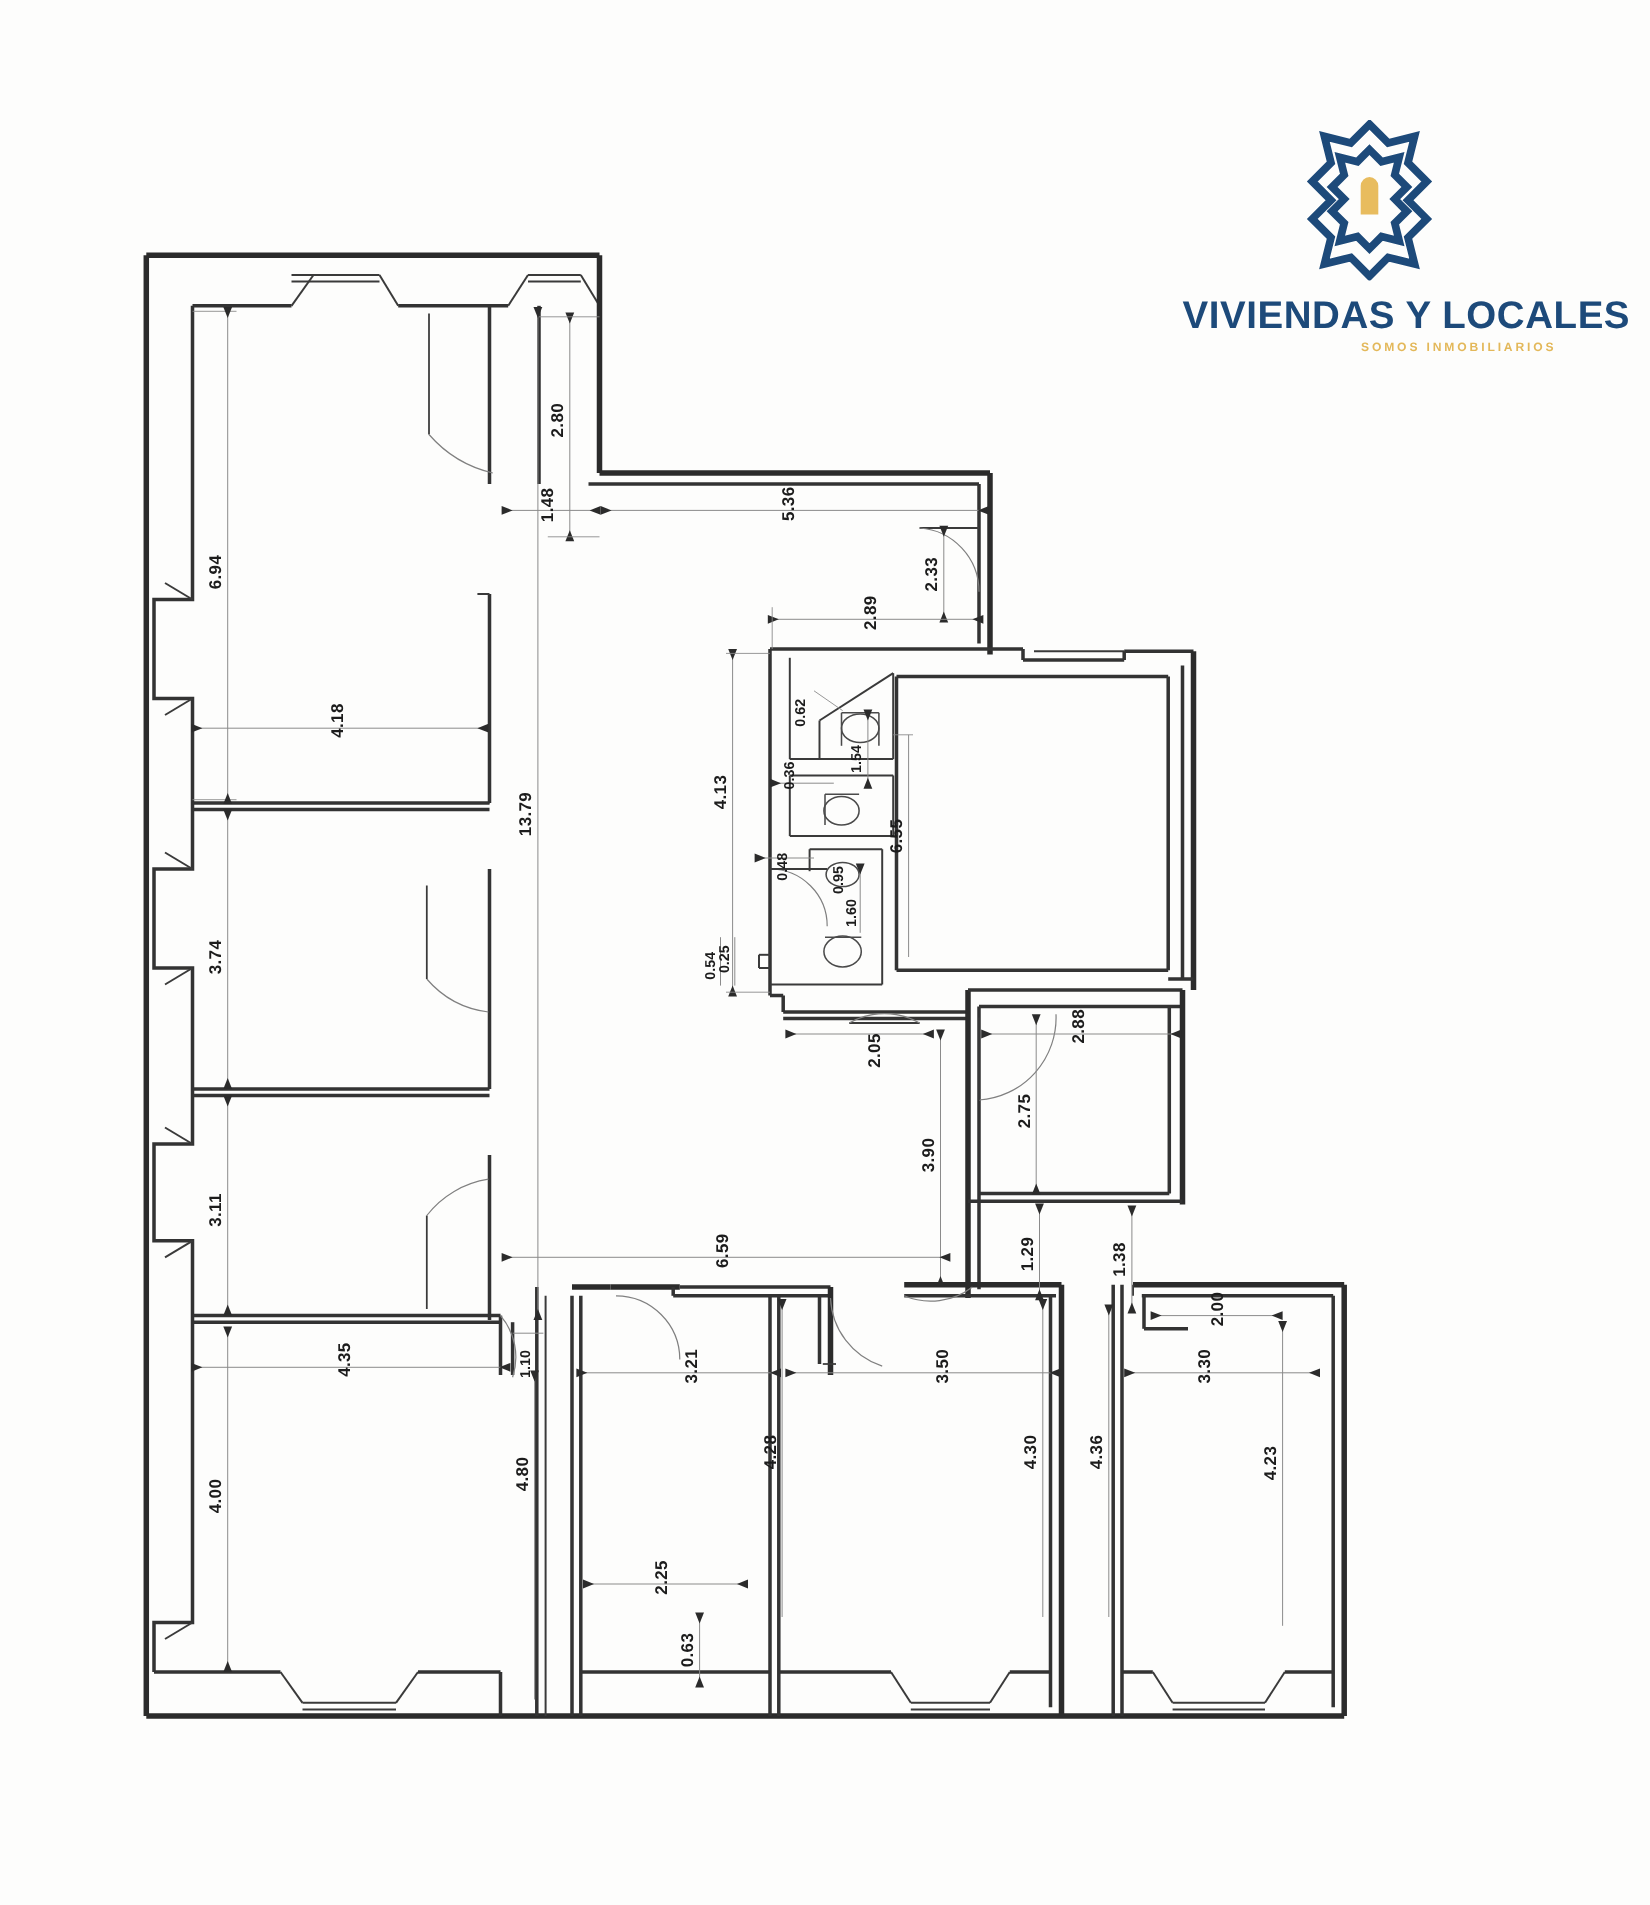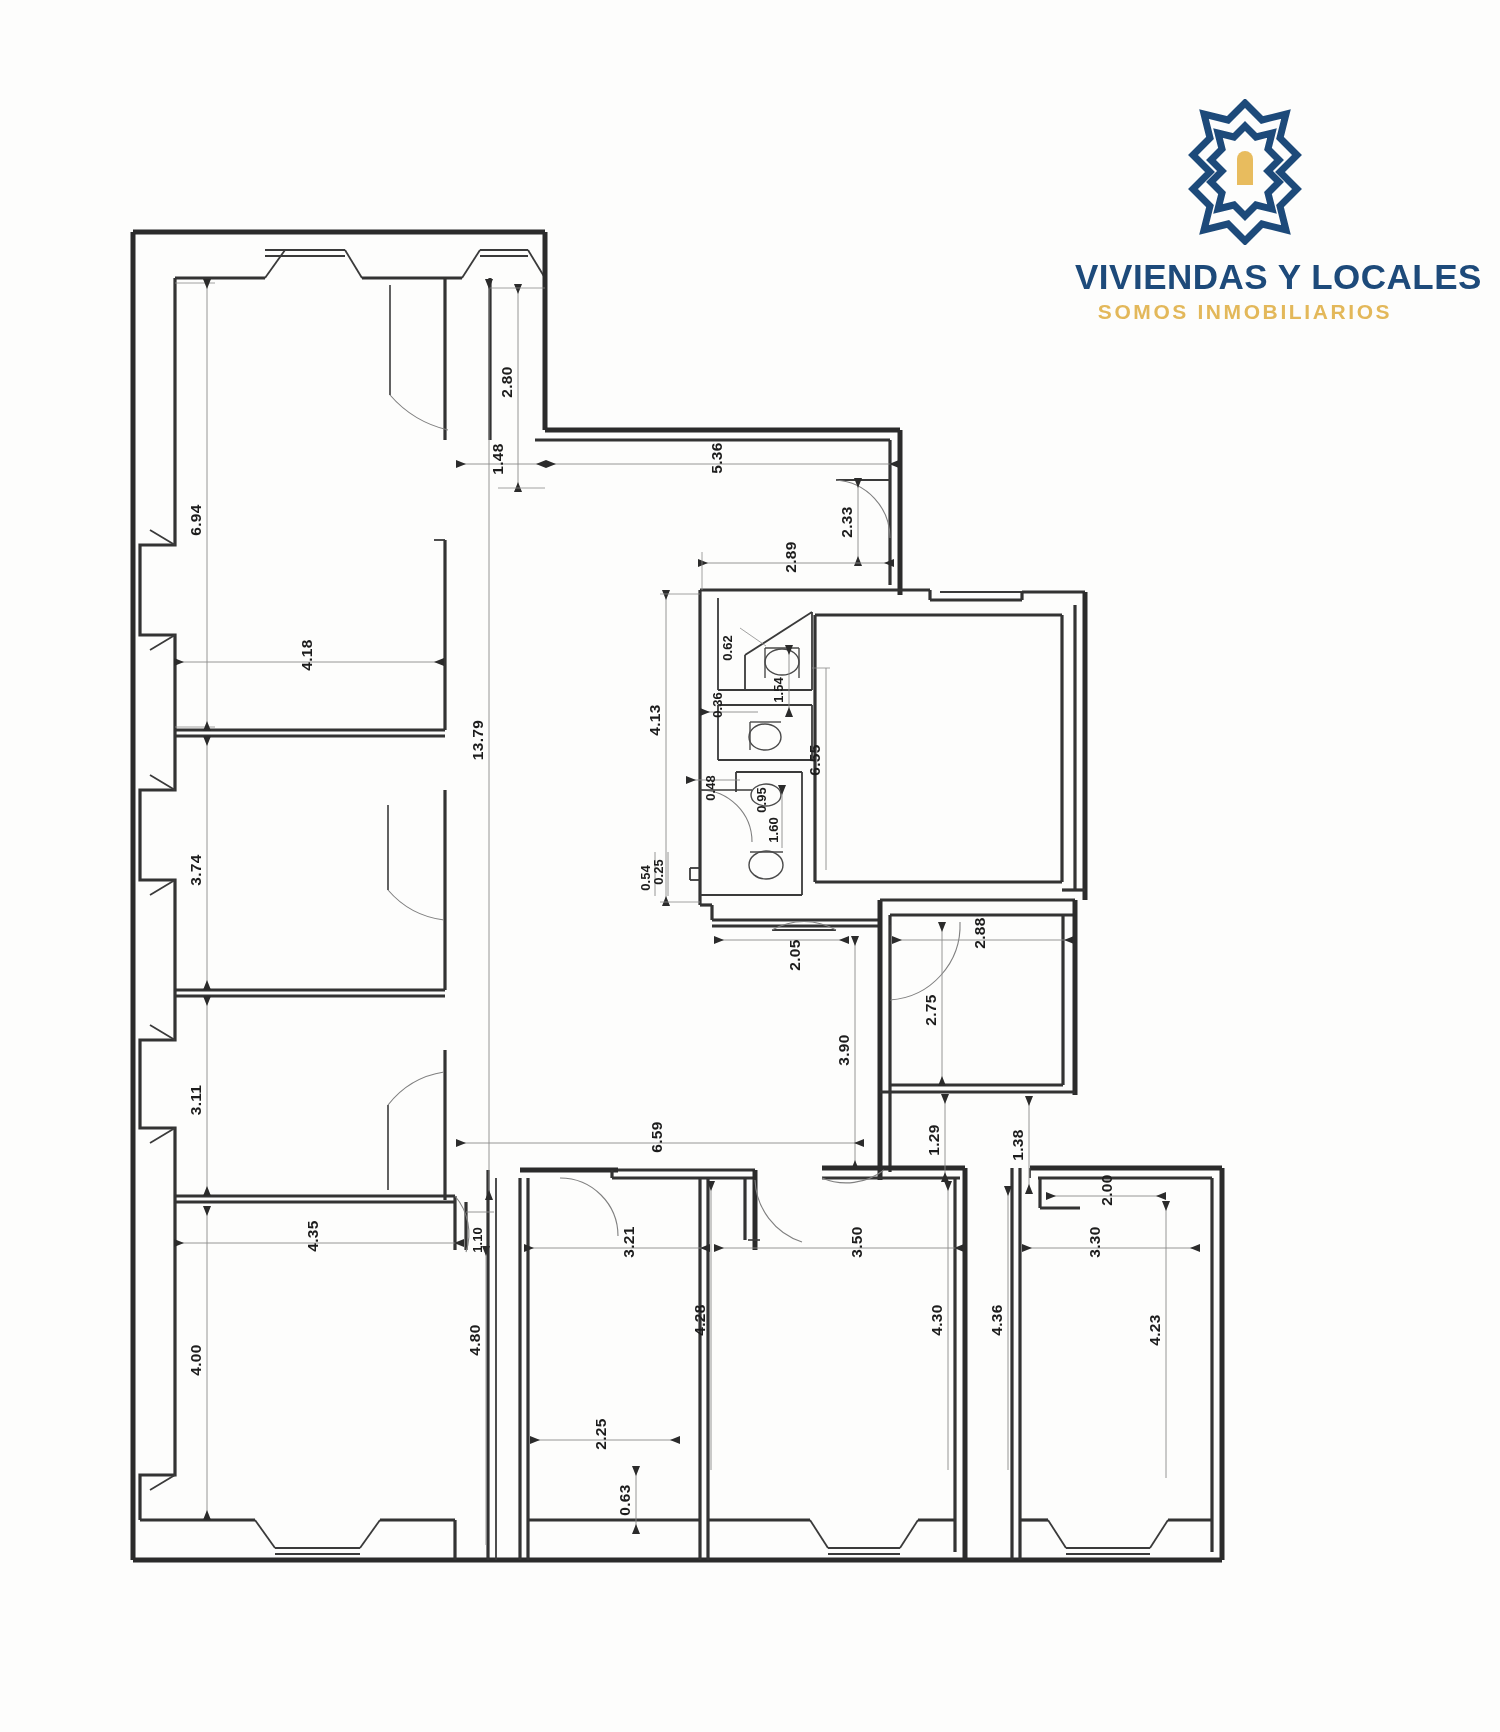--- a/index.html
+++ b/index.html
@@ -15,41 +15,41 @@
     width: 1500px;
     height: 1732px;
     background: #fdfdfc;
     overflow: hidden;
   }
 
   
   #logo-block {
     position: absolute;
     left: 1075px;
-    top: 99px;
+    top: 109px;
     width: 340px;
-    text-align: center;
+    text-align: right;
   }
   #logo-mark {
     display: block;
     margin: 0 auto 14px auto;
   }
   #brand-name {
     font-family: "Liberation Sans", sans-serif;
     font-weight: bold;
     font-size: 35px;
     letter-spacing: 0.5px;
     color: #1d4a7a;
     line-height: 1;
     white-space: nowrap;
   }
   #brand-tagline {
     font-family: "Liberation Sans", sans-serif;
     font-weight: bold;
-    font-size: 21px;
+    font-size: 11px;
     letter-spacing: 2.6px;
     color: #e3b85a;
     margin-top: 7px;
     line-height: 1;
     white-space: nowrap;
   }
 
   
   #plan-wrap {
     position: absolute;

